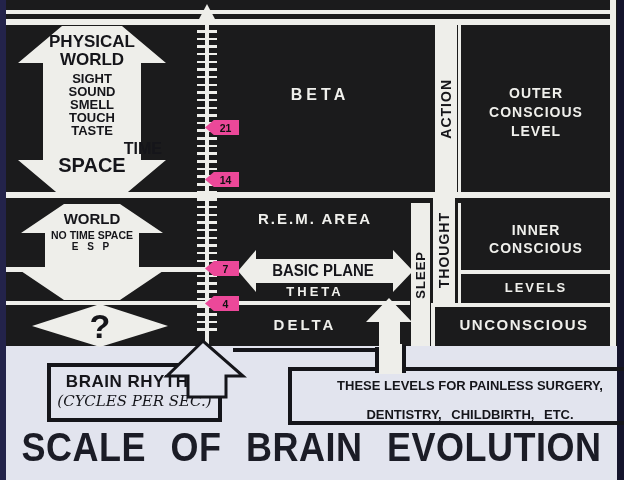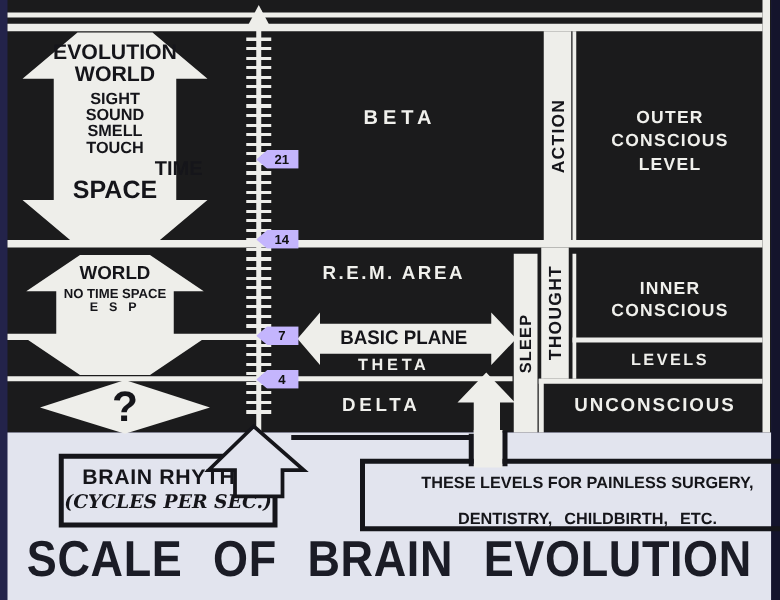--- a/index.html
+++ b/index.html
@@ -7,21 +7,21 @@
          font-family:"Liberation Sans", sans-serif;}
   .abs{position:absolute;}
   .dark{background:#1b1b1c;}
   .light{background:#e2e4ee;}
   .wline{background:#eeeeea;}
   .wtext{color:#f0f0ec;font-weight:700;text-align:center;}
   .ktext{color:#15151a;font-weight:700;text-align:center;}
   .strip{background:#eeeeea;display:flex;align-items:center;justify-content:center;}
   .vlabel{writing-mode:vertical-rl;transform:rotate(180deg);color:#15151a;
           font-weight:700;font-size:14px;letter-spacing:1px;white-space:nowrap;}
-  .tag{position:absolute;width:34px;height:15px;background:#c4b5fd;color:#111;
+  .tag{position:absolute;width:34px;height:15px;background:#ec4899;color:#111;
        clip-path:polygon(0 50%,26% 0,100% 0,100% 100%,26% 100%);
        font-size:10.5px;font-weight:700;display:flex;align-items:center;justify-content:center;
        padding-left:7px;box-sizing:border-box;}
   .ticks{background:repeating-linear-gradient(to bottom,#eeeeea 0 2.5px,transparent 2.5px 7.65px);}
   .callout{position:absolute;border:4px solid #15151a;box-sizing:border-box;text-align:center;}
   svg{position:absolute;left:0;top:0;pointer-events:none;}
 </style>
 </head>
 <body>
 
@@ -72,21 +72,21 @@
   </div>
   <div class="abs wtext" style="left:466px;top:221px;width:140px;font-size:14px;line-height:18px;letter-spacing:1px;">
     <div>INNER</div>
     <div>CONSCIOUS</div>
   </div>
   <div class="abs wtext" style="left:466px;top:280px;width:140px;font-size:13px;letter-spacing:2px;">LEVELS</div>
   <div class="abs wtext" style="left:440px;top:316px;width:168px;font-size:15px;letter-spacing:1.5px;">UNCONSCIOUS</div>
 
   <div class="callout" style="left:47px;top:363px;width:175px;height:59px;">
     <div class="ktext" style="font-size:17px;margin-top:5px;letter-spacing:0.5px;">BRAIN RHYTHM</div>
-    <div style="font-family:'DejaVu Serif',serif;font-style:italic;font-weight:700;font-size:15px;color:#15151a;">(CYCLES PER SEC.)</div>
+    <div style="font-family:'DejaVu Serif',serif;font-style:italic;font-weight:400;font-size:15px;color:#15151a;">(CYCLES PER SEC.)</div>
   </div>
   <div class="callout" style="left:288px;top:367px;width:364px;height:58px;">
     <div class="ktext" style="font-size:13px;margin-top:7px;">THESE LEVELS FOR PAINLESS SURGERY,</div>
     <div class="ktext" style="font-size:13px;margin-top:14px;word-spacing:6px;">DENTISTRY, CHILDBIRTH, ETC.</div>
   </div>
 
   <svg width="624" height="480" viewBox="0 0 624 480">
     <polygon points="62,26 122,26 166,63 141,63 141,160 166,160 122,197 62,197 18,160 43,160 43,63 18,63" fill="#eeeeea"></polygon>
     <polygon points="64,204 120,204 163,233 139,233 139,271 163,271 120,300 64,300 21,271 45,271 45,233 21,233" fill="#eeeeea"></polygon>
     <polygon points="100,304 168,326 100,347 32,326" fill="#eeeeea"></polygon>
@@ -94,38 +94,39 @@
     <polygon points="238,271 256,250 256,259 393,259 393,250 413,271 393,292 393,283 256,283 256,292" fill="#eeeeea"></polygon>
     <polygon points="389,298 366,322 379,322 379,346 400,346 400,322 412,322" fill="#eeeeea"></polygon>
     <rect x="379" y="344" width="23" height="30" fill="#eeeeea"></rect>
     <rect x="375" y="347" width="4" height="26" fill="#15151a"></rect>
     <rect x="402" y="345" width="4" height="28" fill="#15151a"></rect>
     <rect x="233" y="348" width="144" height="4" fill="#15151a"></rect>
     <polygon points="203,341 167,376 188,376 188,397 226,397 226,376 243,376" fill="#e2e4ee" stroke="#15151a" stroke-width="3"></polygon>
   </svg>
 
   <div class="abs ktext" style="left:22px;top:33px;width:140px;">
-    <div style="font-size:17px;line-height:18px;">EVOLUTION</div>
+    <div style="font-size:17px;line-height:18px;">PHYSICAL</div>
     <div style="font-size:17px;line-height:18px;">WORLD</div>
     <div style="font-size:13px;line-height:13px;margin-top:3px;">SIGHT</div>
     <div style="font-size:13px;line-height:13px;">SOUND</div>
     <div style="font-size:13px;line-height:13px;">SMELL</div>
     <div style="font-size:13px;line-height:13px;">TOUCH</div>
+    <div style="font-size:13px;line-height:13px;">TASTE</div>
     <div style="font-size:16px;line-height:17px;margin-top:3px;text-align:right;">TIME</div>
     <div style="font-size:20px;line-height:17px;">SPACE</div>
   </div>
   <div class="abs ktext" style="left:22px;top:211px;width:140px;">
     <div style="font-size:15px;line-height:16px;">WORLD</div>
     <div style="font-size:10.5px;line-height:12px;margin-top:2px;">NO TIME SPACE</div>
     <div style="font-size:10px;line-height:11px;letter-spacing:3px;">E S P</div>
   </div>
   <div class="abs ktext" style="left:32px;top:306px;width:136px;height:40px;font-size:34px;line-height:40px;">?</div>
   <div class="abs ktext" style="left:252px;top:262px;width:142px;font-size:15px;transform:scaleY(1.05);">BASIC PLANE</div>
 
   <div class="tag" style="left:205px;top:120px;">21</div>
-  <div class="tag" style="left:205px;top:184px;">14</div>
+  <div class="tag" style="left:205px;top:172px;">14</div>
   <div class="tag" style="left:205px;top:261px;">7</div>
   <div class="tag" style="left:205px;top:296px;">4</div>
 
   <div class="abs" style="left:6px;top:424px;width:611px;text-align:center;color:#1b1c26;
        font-size:36px;font-weight:700;letter-spacing:0.5px;word-spacing:14px;transform:scaleY(1.12);transform-origin:top;">SCALE OF BRAIN EVOLUTION</div>
 
 </div>
 
 </body></html>

